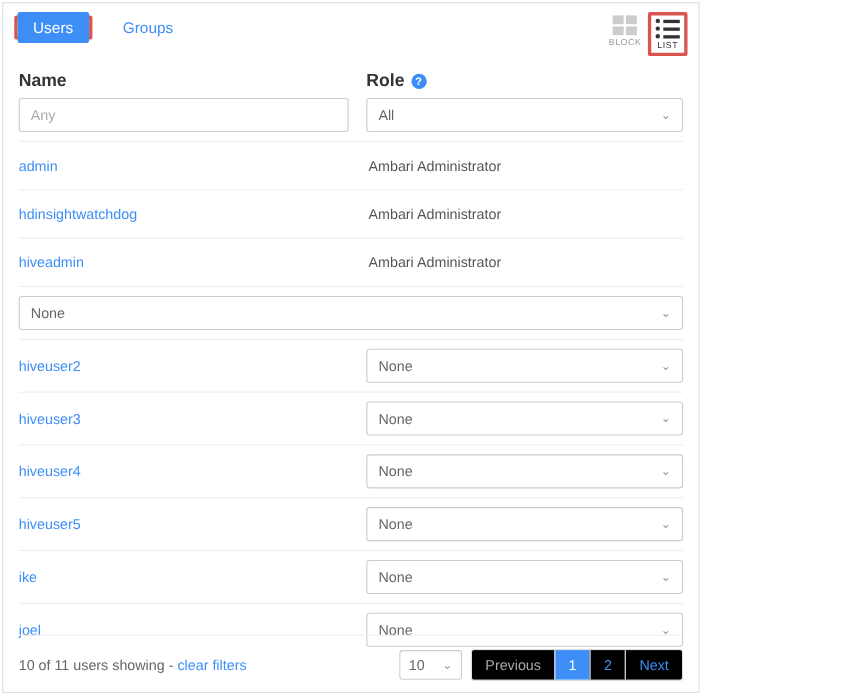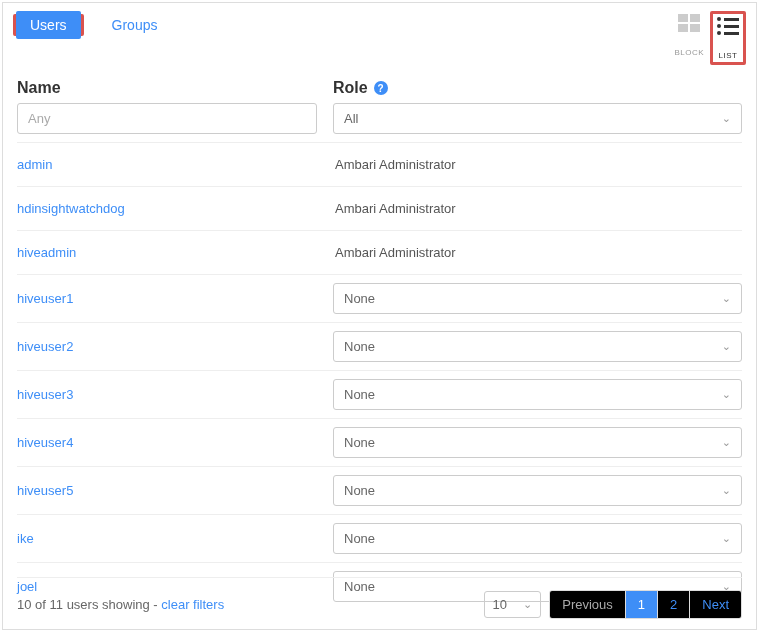--- a/index.html
+++ b/index.html
@@ -7,21 +7,21 @@
       font-family: -apple-system, BlinkMacSystemFont, "Segoe UI", Arial, sans-serif;
       font-size: 13px;
       color: #333;
       background: #fff;
       width: 784px;
       height: 634px;
     }
     .container {
       border: 1px solid #ddd;
       margin: 2px;
-      width: 755px;
+      width: 634px;
       height: 628px;
       position: relative;
     }
     .header {
       display: flex;
       justify-content: space-between;
       align-items: flex-start;
       padding: 8px 10px 0 10px;
     }
     .tabs {
@@ -53,21 +53,21 @@
       align-items: flex-start;
     }
     .view-btn {
       display: flex;
       flex-direction: column;
       align-items: center;
       cursor: pointer;
       padding: 2px;
     }
     .view-btn .icon-area { width: 26px; height: 20px; display:flex; align-items:center; justify-content:center; }
-    .view-btn .label { font-size: 8px; color: #999; margin-top:15px; letter-spacing:0.5px; }
+    .view-btn .label { font-size: 8px; color: #999; margin-top:1px; letter-spacing:0.5px; }
     .view-btn.active .label { color: #333; }
     .block-icon {
       display: grid;
       grid-template-columns: 10px 10px;
       grid-template-rows: 8px 8px;
       gap: 2px;
     }
     .block-icon div { background: #ccc; }
     .list-icon {
       display: flex;
@@ -240,21 +240,20 @@
             <span class="static-text">Ambari Administrator</span>
           </div>
         </div>
         <div class="row">
           <div class="col-name"><a href="#">hiveadmin</a></div>
           <div class="col-role">
             <span class="static-text">Ambari Administrator</span>
           </div>
         </div>
         <div class="row">
-          <div class="col-name"><a href="#">hiveuser1</a></div>
           <div class="col-role">
             <div class="select-like">
               <span>None</span>
               <span class="chevron">⌄</span>
             </div>
           </div>
         </div>
         <div class="row">
           <div class="col-name"><a href="#">hiveuser2</a></div>
           <div class="col-role">

